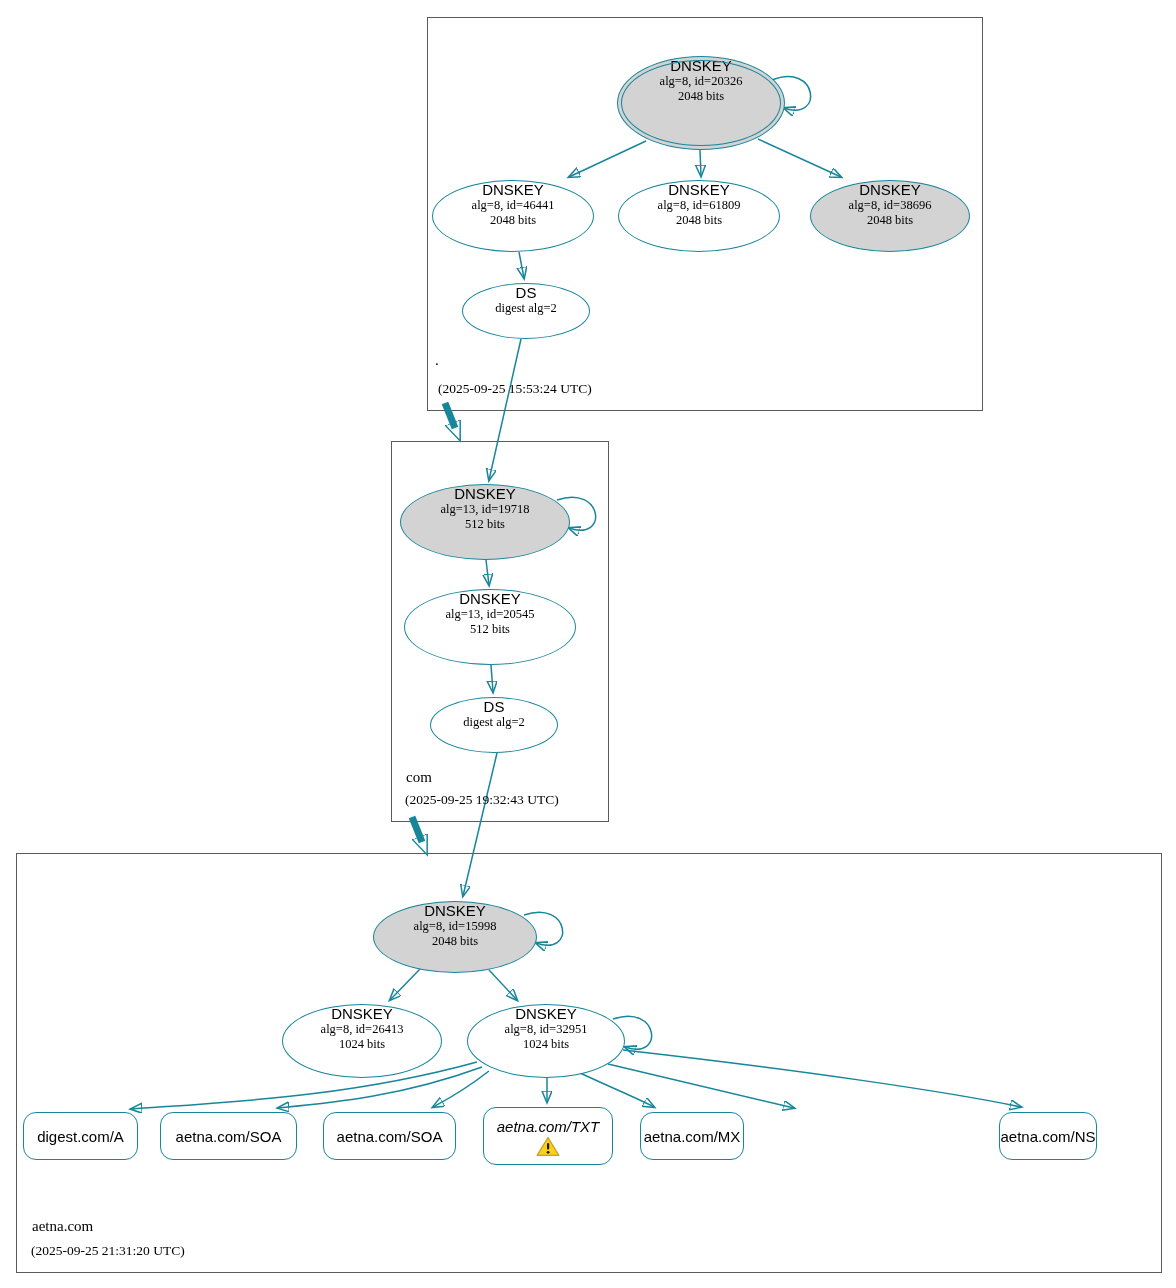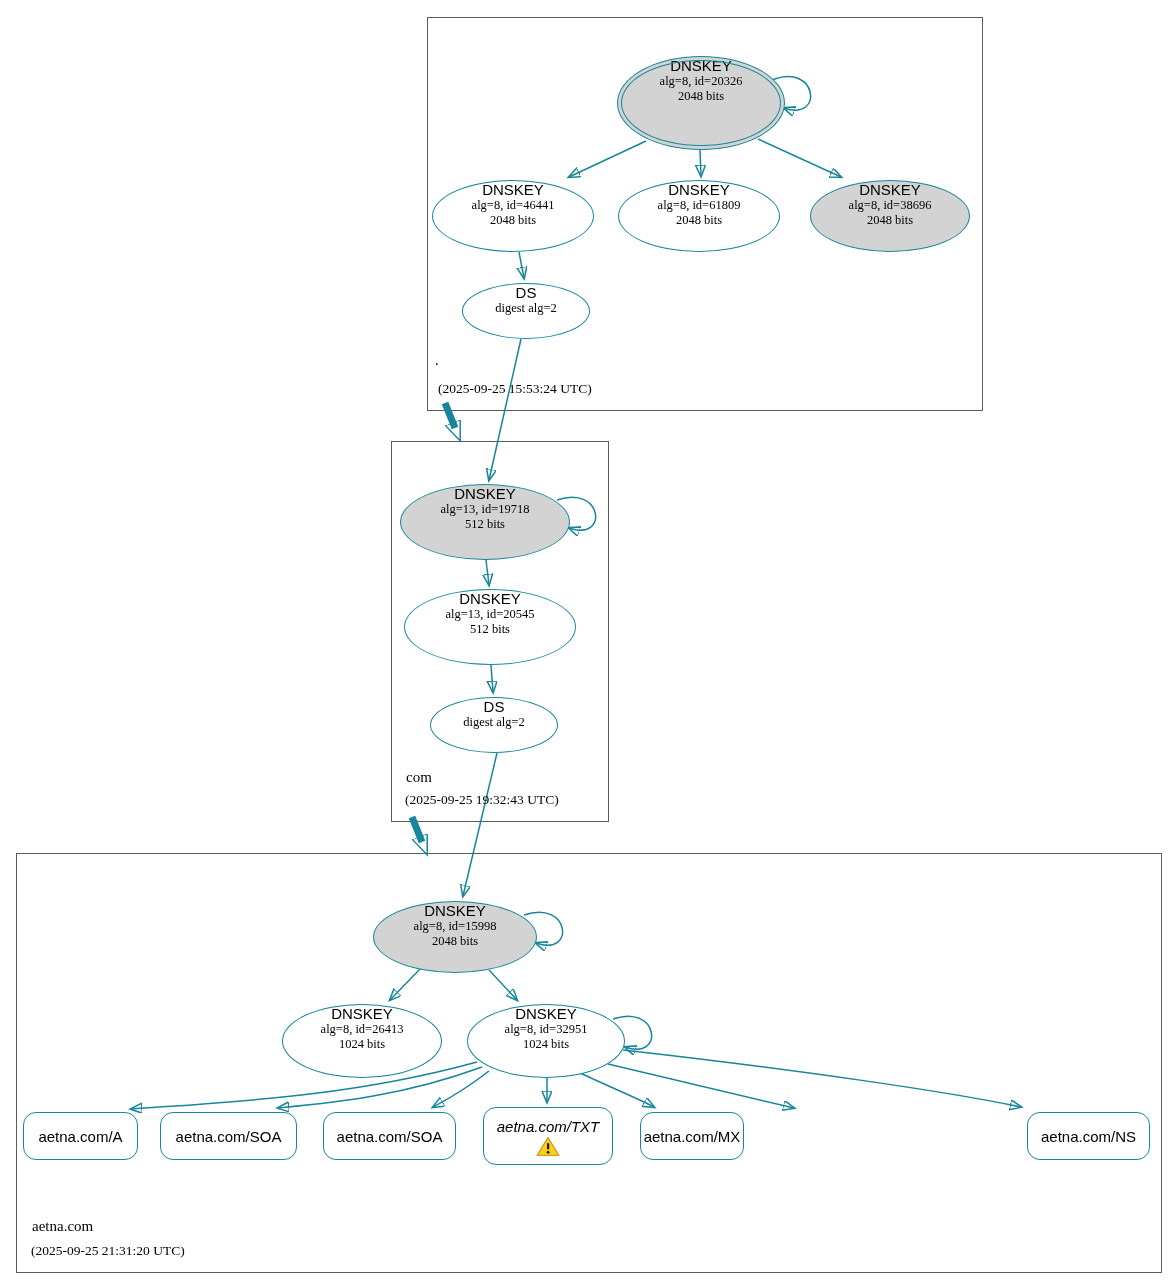--- a/index.html
+++ b/index.html
@@ -126,39 +126,39 @@
     <div class="nd">alg=8, id=26413</div>
     <div class="nd">1024 bits</div>
   </div>
   <div class="node ellipse" style="left:467px;top:1004px;width:158px;height:74px;">
     <div class="nt">DNSKEY</div>
     <div class="nd">alg=8, id=32951</div>
     <div class="nd">1024 bits</div>
   </div>
 
   <div class="rr" style="left:23px;top:1112px;width:115px;height:48px;">
-    <span>aetna.com/A</span>
+    <span>digest.com/A</span>
   </div>
   <div class="rr" style="left:160px;top:1112px;width:137px;height:48px;">
     <span>aetna.com/SOA</span>
   </div>
   <div class="rr" style="left:323px;top:1112px;width:133px;height:48px;">
     <span>aetna.com/SOA</span>
   </div>
   <div class="rr warn" style="left:483px;top:1107px;width:130px;height:58px;">
     <span>aetna.com/TXT</span>
     <svg class="warn-icon" width="24" height="21" viewBox="0 0 24 21">
       <path d="M12 1.5 L22.8 19.4 L1.2 19.4 Z" fill="#fdd017" stroke="#c9a227" stroke-width="1.4" stroke-linejoin="round"></path>
       <rect x="11" y="7" width="2.2" height="6.4" rx="1" fill="#1a1a1a"></rect>
       <circle cx="12.1" cy="16.3" r="1.4" fill="#1a1a1a"></circle>
     </svg>
   </div>
   <div class="rr" style="left:640px;top:1112px;width:104px;height:48px;">
     <span>aetna.com/MX</span>
   </div>
-  <div class="rr" style="left:1027px;top:1112px;width:123px;height:48px;">
+  <div class="rr" style="left:999px;top:1112px;width:98px;height:48px;">
     <span>aetna.com/NS</span>
   </div>
 
   <div class="zname" style="left:32px;top:1218px;">aetna.com</div>
   <div class="zts" style="left:31px;top:1243px;">(2025-09-25 21:31:20 UTC)</div>
 
 </div>
 
 </body></html>

